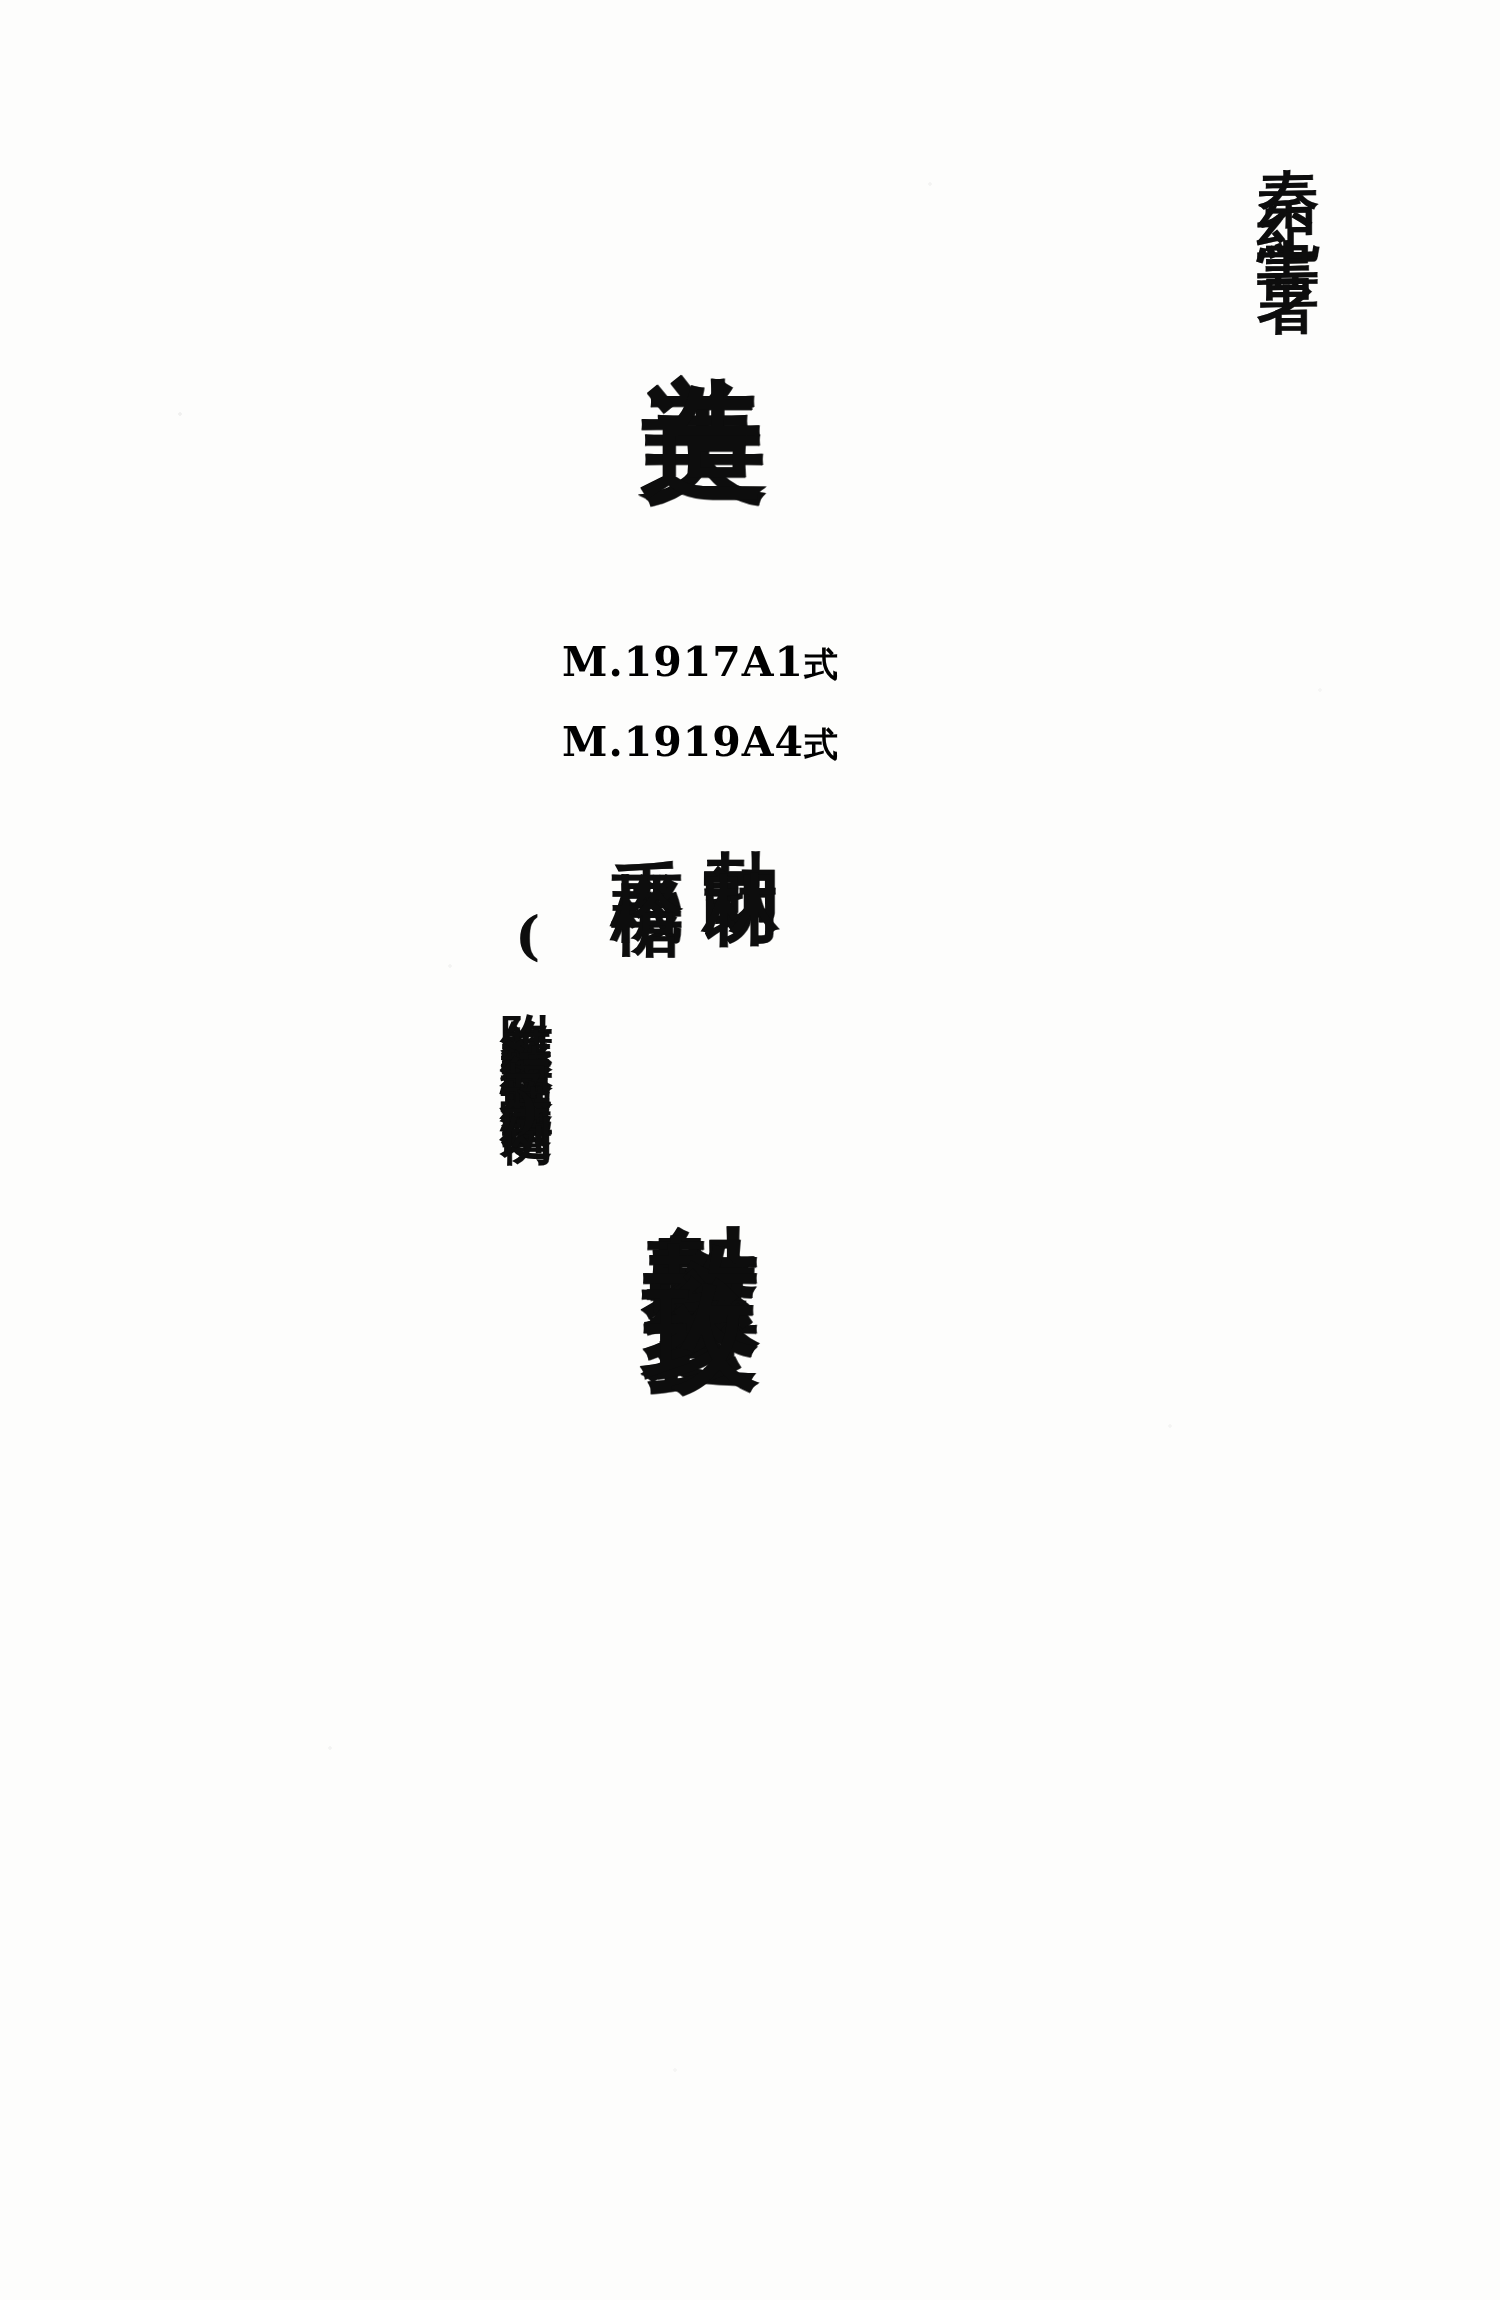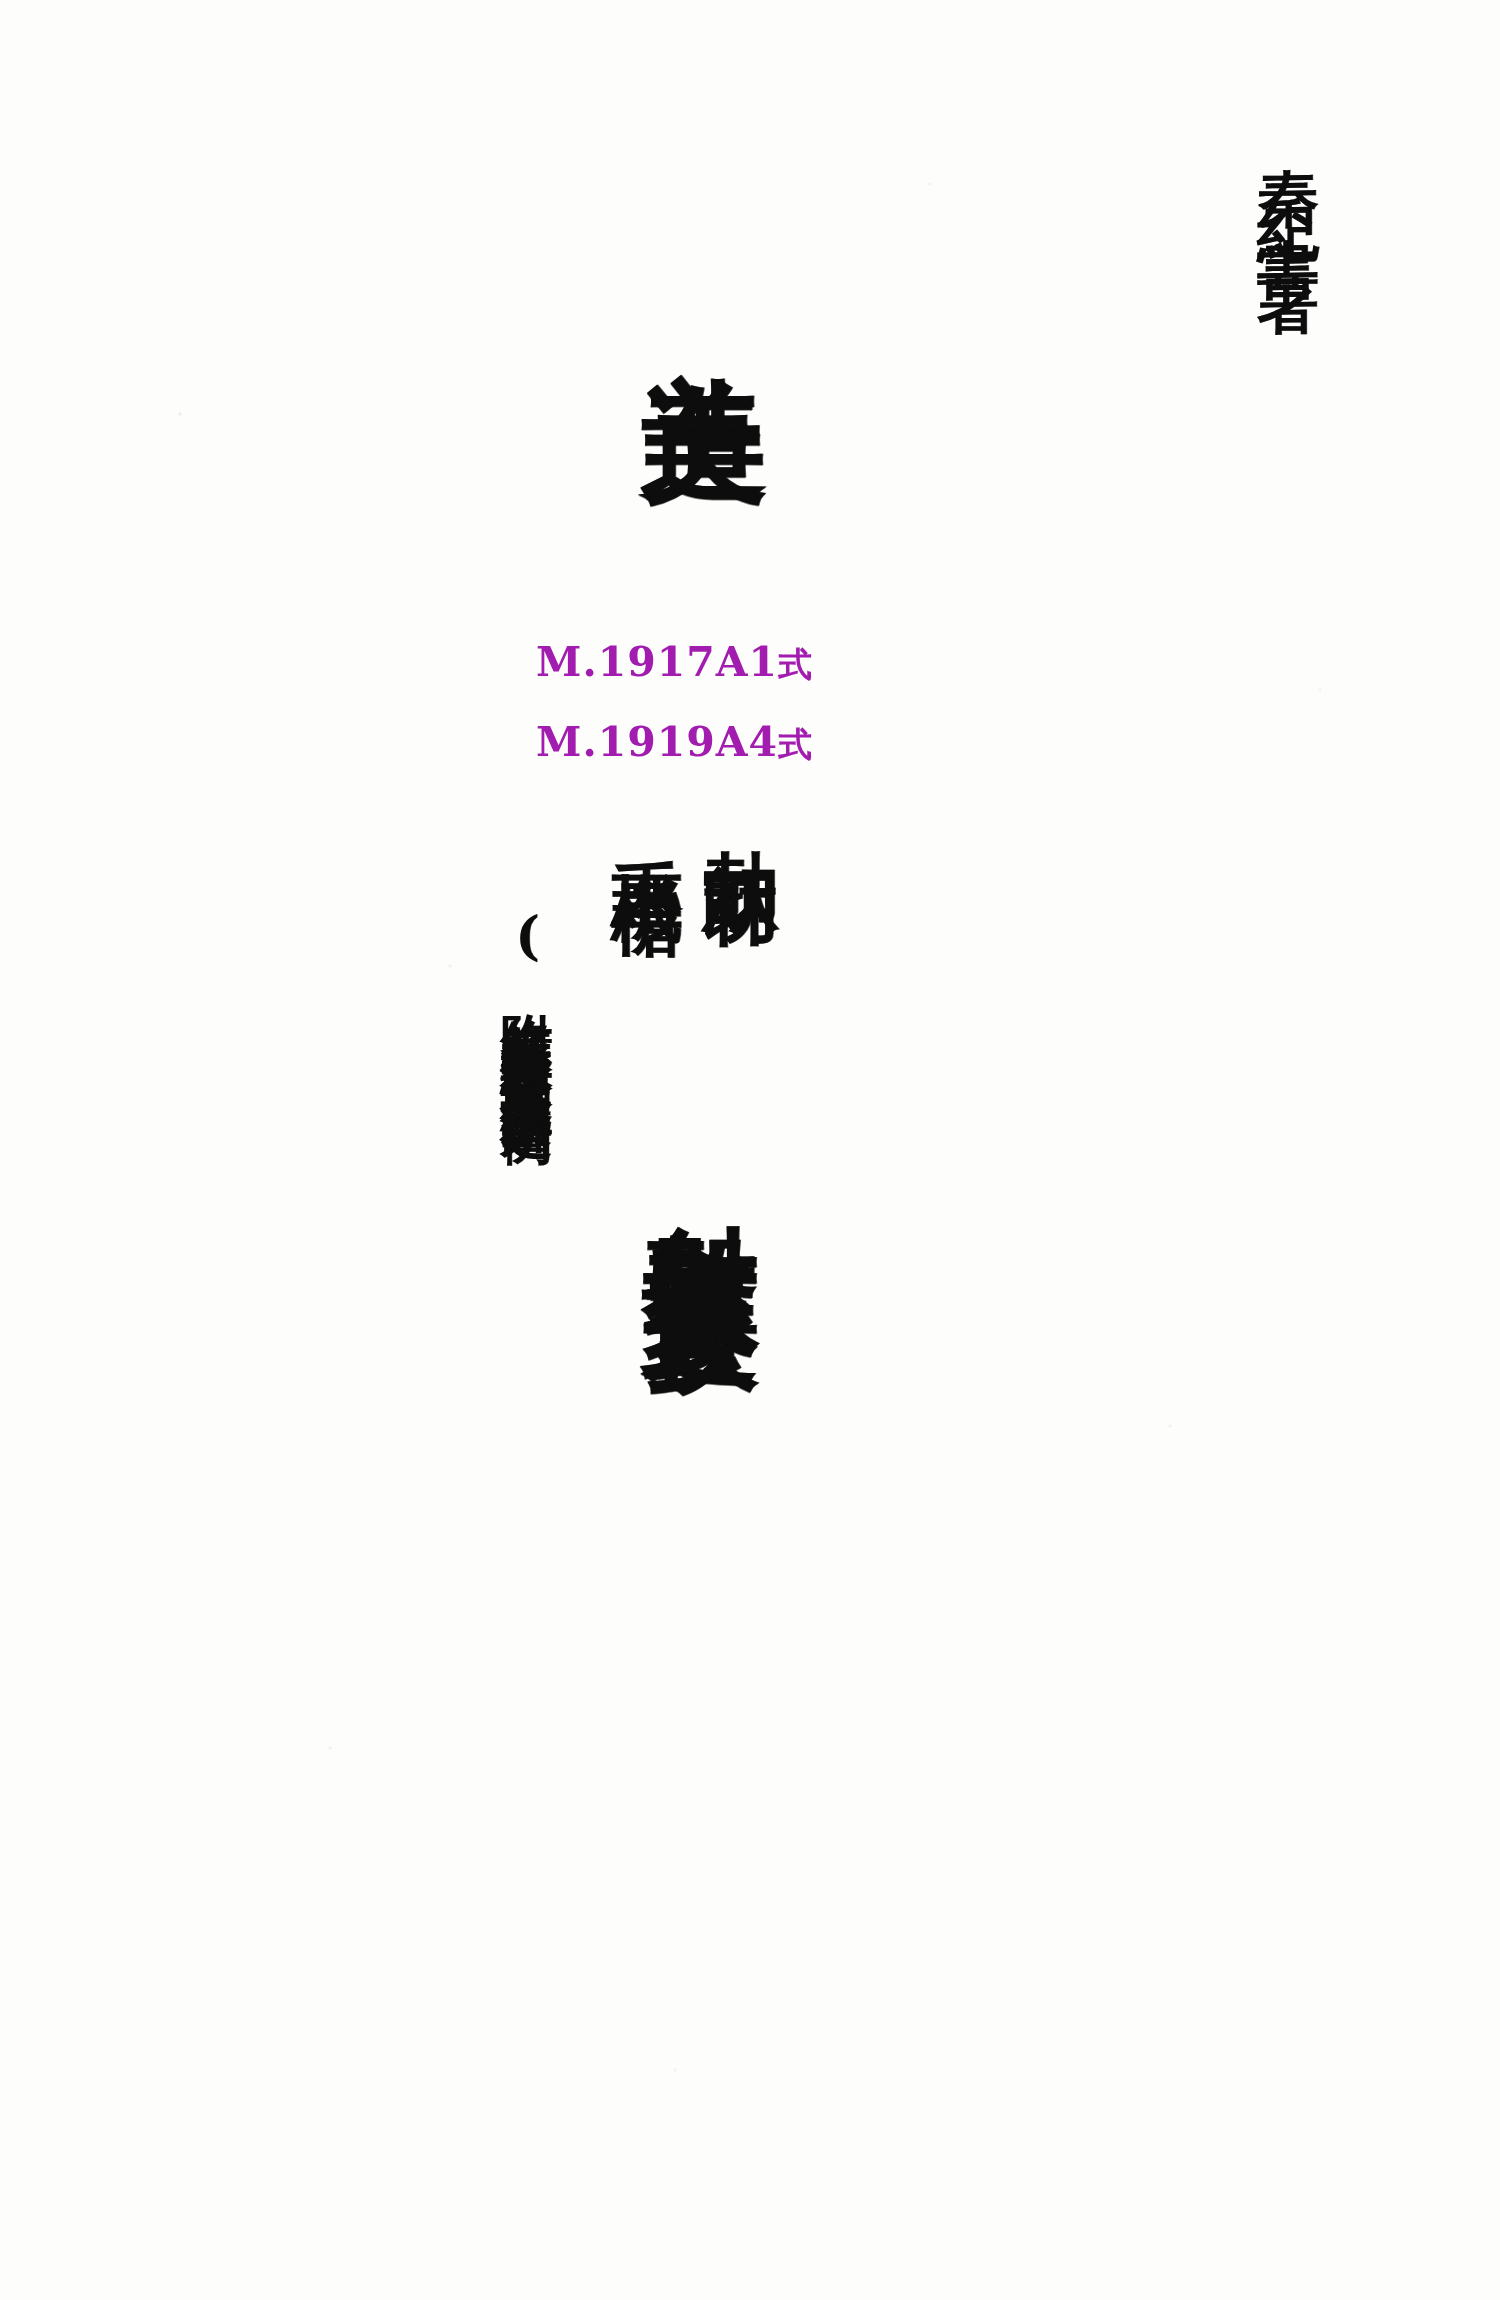--- a/index.html
+++ b/index.html
@@ -63,26 +63,26 @@
     left: 620px;
     font-size: 128px;
     font-weight: 700;
     letter-spacing: 8px;
     text-shadow: 1px 0 0 rgba(0,0,0,0.65), 0 1px 0 rgba(0,0,0,0.5);
   }
 
   
   .model-row {
     position: absolute;
-    left: 536px;
+    left: 562px;
     font-family: "DejaVu Serif", serif;
     font-size: 41px;
     letter-spacing: 1px;
     font-weight: 700;
-    color: #a21caf;
+    color: #000000;
     white-space: nowrap;
   }
   #model-1 { top: 638px; }
   #model-2 { top: 718px; }
   .model-row .suffix {
     font-size: 34px;
     letter-spacing: 0;
   }
 
   

